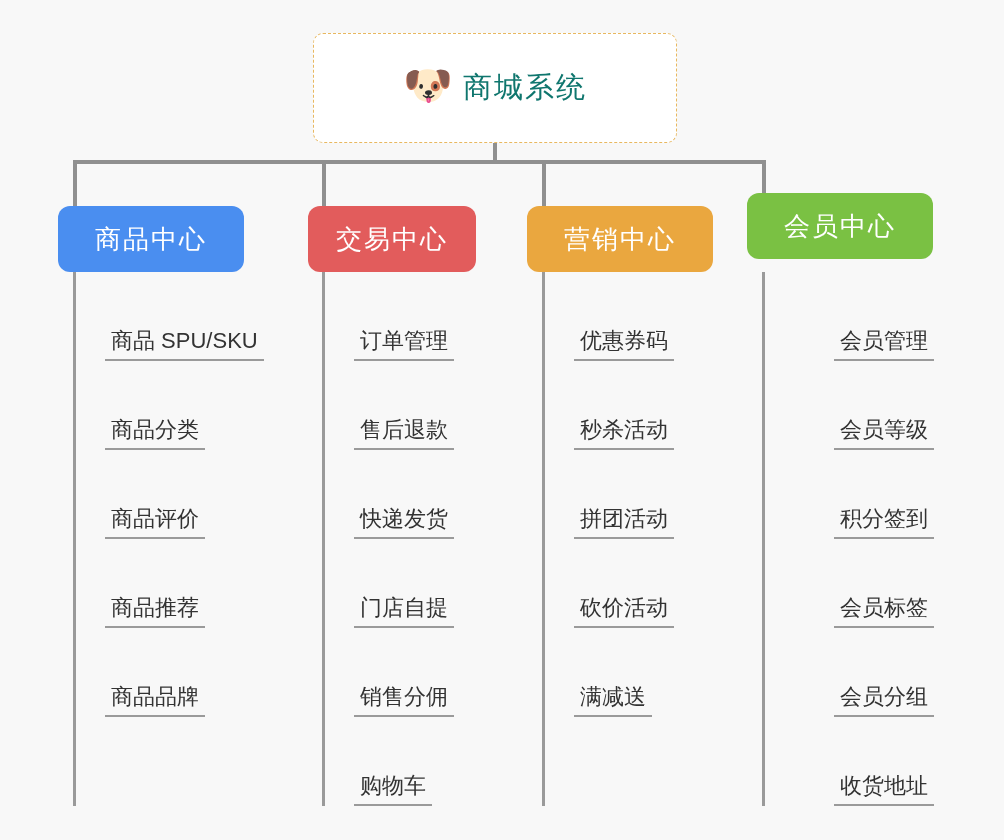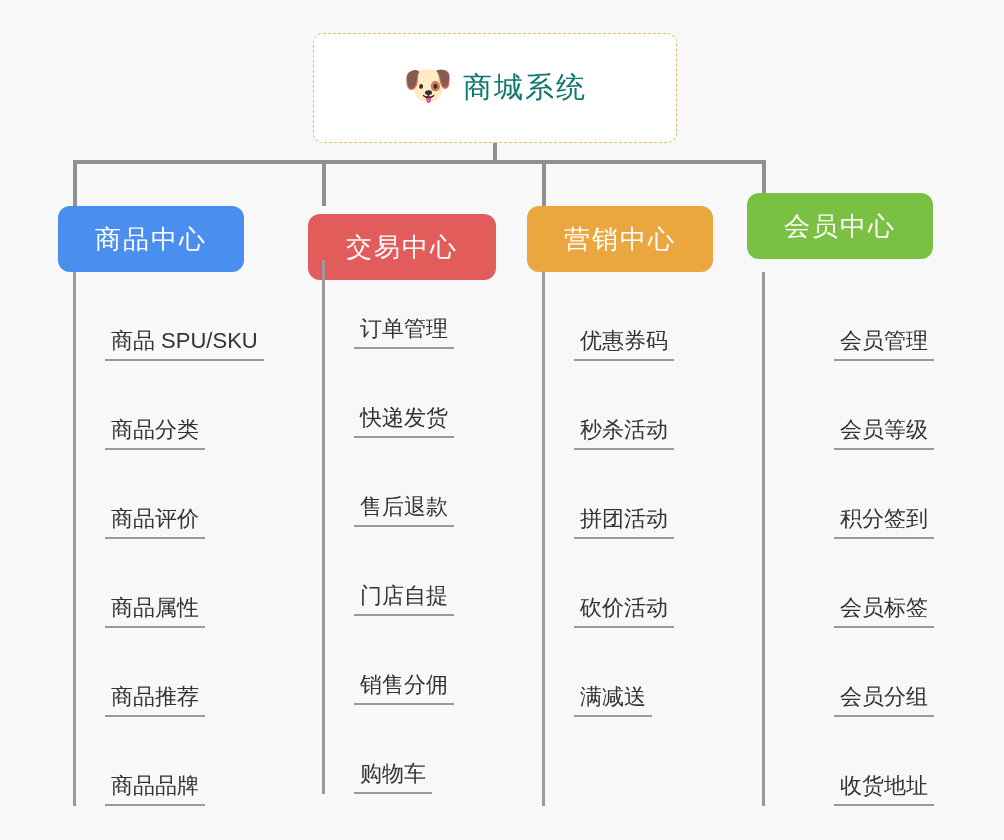--- a/index.html
+++ b/index.html
@@ -130,42 +130,39 @@
         <div class="leaf-item">
           <span class="leaf-label">商品 SPU/SKU</span>
         </div>
         <div class="leaf-item">
           <span class="leaf-label">商品分类</span>
         </div>
         <div class="leaf-item">
           <span class="leaf-label">商品评价</span>
         </div>
         <div class="leaf-item">
-          <span class="leaf-label">商品属性</span>
-        </div>
-        <div class="leaf-item">
           <span class="leaf-label">商品推荐</span>
         </div>
         <div class="leaf-item">
           <span class="leaf-label">商品品牌</span>
         </div>
       </div>
-      <div class="branch-head" style="left: 308px; top: 214px; width: 188px; background: rgb(226, 92, 92);">
+      <div class="branch-head" style="left: 308px; top: 206px; width: 168px; background: rgb(226, 92, 92);">
         <span>交易中心</span>
       </div>
-      <div class="leaf-col" style="left: 322px; top: 260px; text-align: right;">
+      <div class="leaf-col" style="left: 322px; top: 272px; text-align: right;">
         <div class="leaf-spine" style="height: 534px;"></div>
         <div class="leaf-item">
           <span class="leaf-label">订单管理</span>
         </div>
         <div class="leaf-item">
+          <span class="leaf-label">售后退款</span>
+        </div>
+        <div class="leaf-item">
           <span class="leaf-label">快递发货</span>
-        </div>
-        <div class="leaf-item">
-          <span class="leaf-label">售后退款</span>
         </div>
         <div class="leaf-item">
           <span class="leaf-label">门店自提</span>
         </div>
         <div class="leaf-item">
           <span class="leaf-label">销售分佣</span>
         </div>
         <div class="leaf-item">
           <span class="leaf-label">购物车</span>
         </div>

